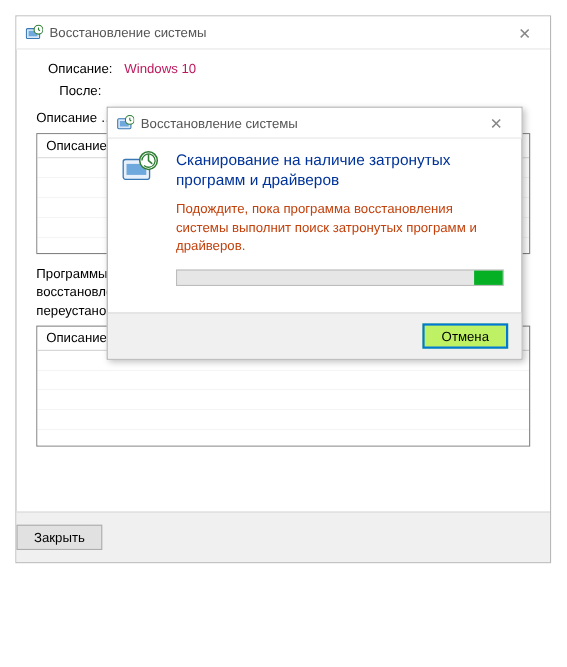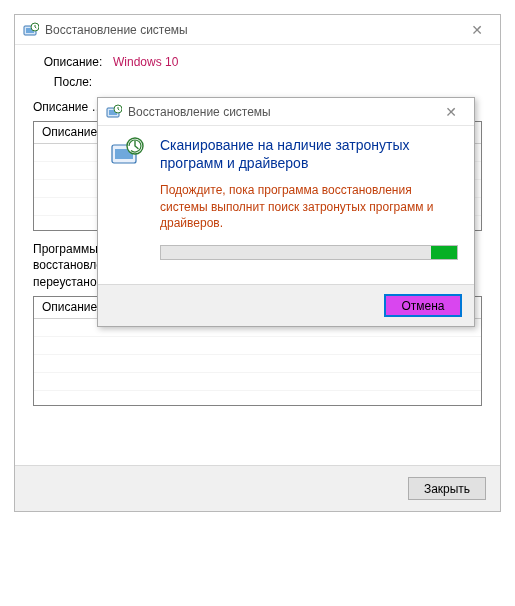--- a/index.html
+++ b/index.html
@@ -73,36 +73,35 @@
       to bottom, #fff 0, #fff 17px, #f4f4f4 17px, #f4f4f4 18px
     );
     height: calc(100% - 22px);
   }
   .footer {
     height: 46px;
     border-top: 1px solid #d9d9d9;
     background: #f0f0f0;
     display: flex;
     align-items: center;
-    justify-content: flex-end;
     padding-right: 14px;
   }
   .btn {
     min-width: 78px;
     height: 23px;
     border: 1px solid #adadad;
     background: #e1e1e1;
     font-size: 12px;
     padding: 0 10px;
     cursor: pointer;
     font-family: inherit;
   }
   .btn-primary {
     border: 2px solid #0078d7;
-    background: #d946ef;
+    background: #bef264;
   }
 
   
   .modal {
     position: absolute;
     left: 82px; top: 82px;
     width: 378px; height: 230px;
     border: 1px solid #aaa;
     background: #fff;
     box-shadow: 2px 2px 6px rgba(0,0,0,0.25);

